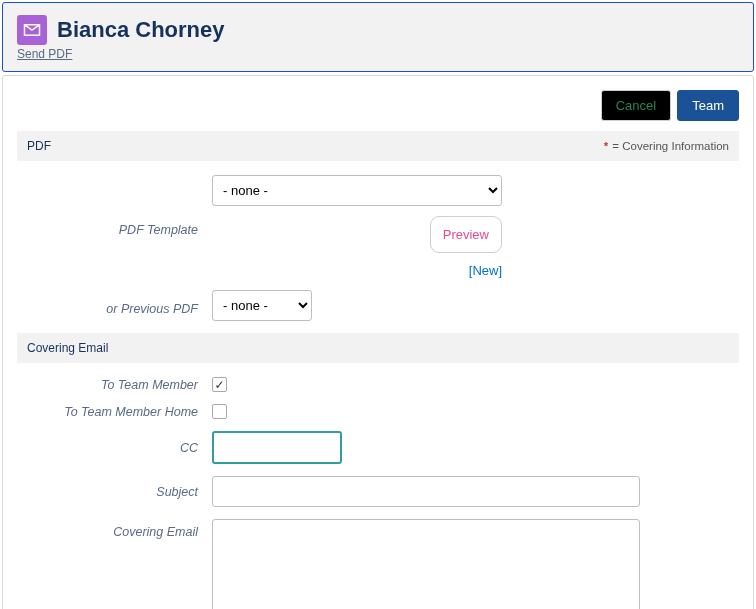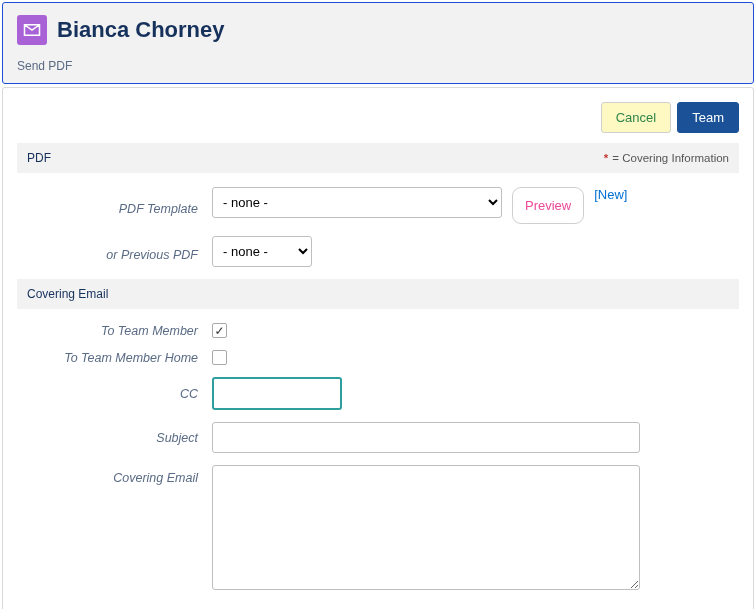--- a/index.html
+++ b/index.html
@@ -34,42 +34,43 @@
   }
   .app-icon svg { width: 18px; height: 18px; fill: #fff; }
   .header-title {
     font-size: 22px;
     font-weight: bold;
     color: #16325c;
   }
   .header-subtitle {
     font-size: 12px;
     color: #5a6b85;
-    margin-top: 14px;
+    margin-top: 2px;
+    text-decoration: underline;
   }
   .body-card {
     border: 1px solid #d9d9d9;
     border-radius: 3px;
     margin: 3px 2px 2px 2px;
     padding: 14px 14px 16px 14px;
     background: #fff;
   }
   .button-row {
     display: flex;
     justify-content: flex-end;
     gap: 6px;
     margin-bottom: 10px;
   }
   .btn {
     padding: 7px 14px;
     border-radius: 3px;
     font-size: 13px;
     cursor: pointer;
     border: 1px solid #ccc;
-    background: #fef9c3;
+    background: #000000;
   }
   .btn-cancel { color: #2e844a; border-color:#cfcfcf; }
   .btn-send { background: #1b5297; border-color:#1b5297; color: #fff; }
   .btn-preview {
     padding: 10px 12px;
     border-radius: 9px;
     font-size: 13px;
     cursor: pointer;
     border: 1px solid #cfcfcf;
     background: #fff;
@@ -100,21 +101,21 @@
     width: 195px;
     min-width: 195px;
     text-align: right;
     padding-right: 14px;
     color: #5a6b85;
     font-size: 12.5px;
     padding-top: 6px;
     font-style: italic;
   }
   .form-label.cb { padding-top: 0; }
-  .form-ctrl { display: flex; align-items: flex-start; gap: 10px; }
+  .form-ctrl { display: flex; align-items: flex-end; gap: 10px; flex-direction: column; }
   select.template-select {
     width: 290px;
     padding: 6px 6px;
     border: 1px solid #bfbfbf;
     border-radius: 3px;
     font-size: 13px;
     background: #fff;
   }
   select.prev-select {
     width: 100px;

